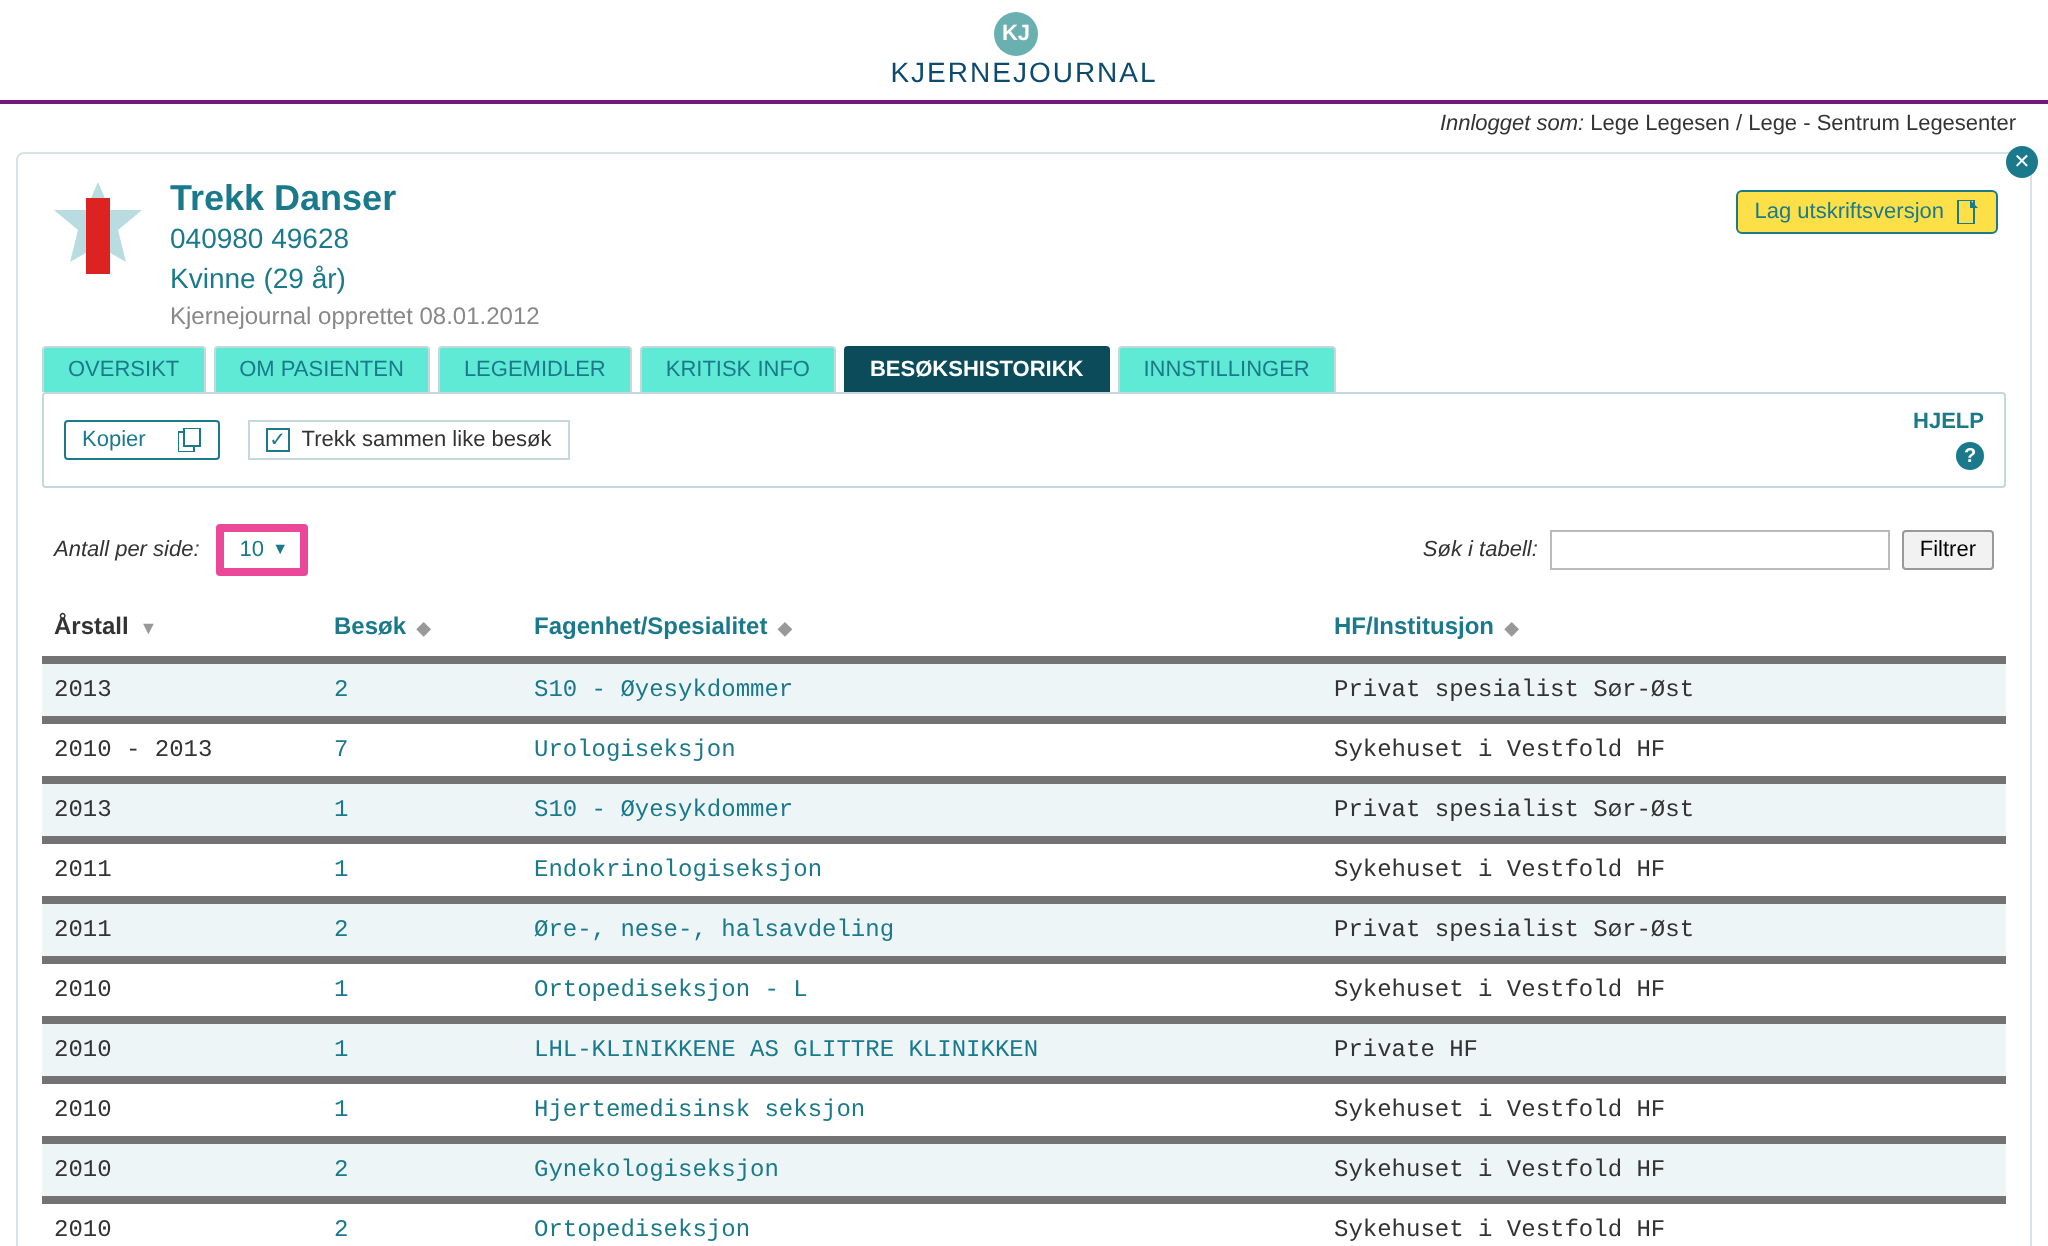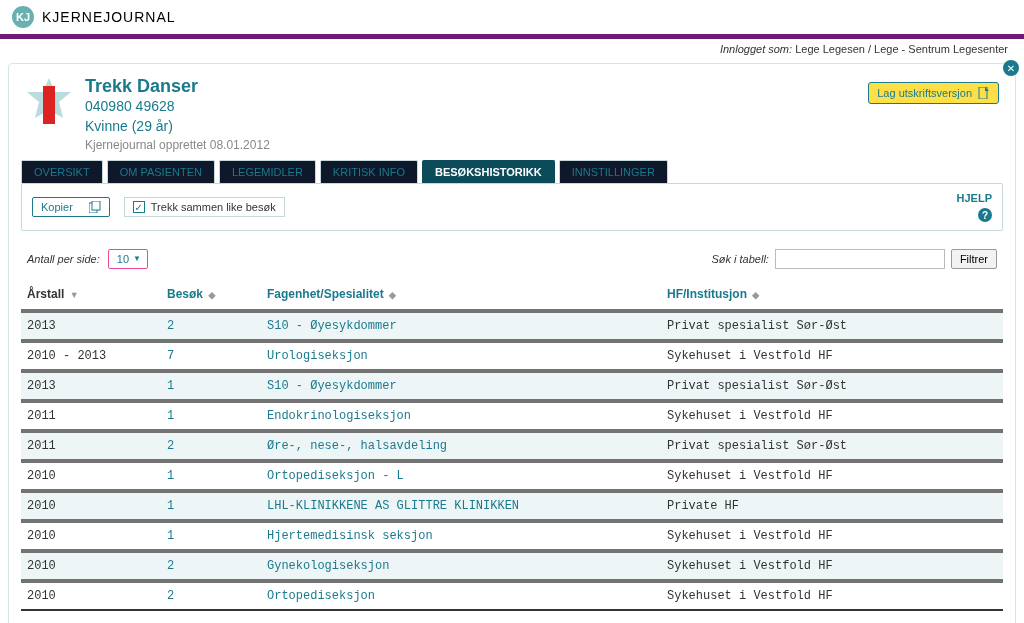--- a/index.html
+++ b/index.html
@@ -1,43 +1,43 @@
 <!DOCTYPE html>
 <html><head>
 <meta charset="utf-8">
 <style>
 * { box-sizing: border-box; margin: 0; padding: 0; }
 body { font-family: Arial, sans-serif; background: #fff; font-size: 12px; color: #333; width: 1024px; }
-.top-bar { display: flex; align-items: center; padding: 6px 12px; border-bottom: 5px solid #701a75; }
+.top-bar { display: flex; align-items: center; padding: 6px 12px; border-bottom: 2px solid #701a75; flex-direction: column; }
 .brand-logo { width: 22px; height: 22px; border-radius: 50%; background: #6ab0b0; display: flex; align-items: center; justify-content: center; color: #fff; font-weight: bold; font-size: 11px; margin-right: 8px; }
-.brand-name { color: #000000; font-size: 14px; letter-spacing: 1px; }
+.brand-name { color: #0c4a6e; font-size: 14px; letter-spacing: 1px; }
 .login-line { text-align: right; padding: 4px 16px; font-size: 11px; color: #333; }
 .login-line .label { font-style: italic; }
 .login-line .name { font-weight: normal; }
 .main-panel { margin: 4px 8px; border: 1px solid #d7e4e7; border-radius: 4px; position: relative; padding-bottom: 16px; }
 .close-x { position: absolute; right: -4px; top: -4px; width: 16px; height: 16px; border-radius: 50%; background: #1a7a8c; color: #fff; font-size: 10px; display: flex; align-items: center; justify-content: center; cursor: pointer; }
 .header-row { display: flex; align-items: flex-start; padding: 12px 16px 8px; }
 .patient-icon { width: 48px; height: 56px; margin-right: 12px; position: relative; }
 .patient-icon .star { position: absolute; inset: 0; }
 .patient-name { color: #1a7a8c; font-size: 18px; font-weight: bold; }
 .patient-sub { color: #1a7a8c; font-size: 14px; line-height: 1.4; }
 .patient-created { color: #888; font-size: 12px; margin-top: 2px; }
 .print-btn { margin-left: auto; margin-top: 6px; border: 1px solid #1a7a8c; color: #1a7a8c; background: #fde047; padding: 4px 8px; border-radius: 3px; font-size: 11px; cursor: pointer; display: flex; align-items: center; gap: 6px; }
 .tabs { display: flex; padding: 0 12px; }
-.tab { border: 1px solid #c5d8dc; border-bottom: none; background: #0f172a; color: #1a7a8c; padding: 5px 12px; font-size: 11px; margin-right: 4px; cursor: pointer; border-radius: 2px 2px 0 0; }
+.tab { border: 1px solid #c5d8dc; border-bottom: none; background: #5eead4; color: #1a7a8c; padding: 5px 12px; font-size: 11px; margin-right: 4px; cursor: pointer; border-radius: 2px 2px 0 0; }
 .tab.active { background: #0b4b5a; color: #fff; border-color: #0b4b5a; font-weight: bold; }
 .toolbar { margin: 0 12px; border: 1px solid #c5d8dc; padding: 8px 10px; display: flex; align-items: center; border-radius: 2px; }
 .copy-btn { border: 1px solid #1a7a8c; color: #1a7a8c; background: #fff; padding: 3px 8px; border-radius: 2px; font-size: 11px; cursor: pointer; display: flex; align-items: center; gap: 16px; }
 .chk-wrap { margin-left: 14px; border: 1px solid #c5d8dc; padding: 3px 8px; display: flex; align-items: center; gap: 6px; font-size: 11px; cursor: pointer; }
 .chk { width: 12px; height: 12px; border: 1px solid #1a7a8c; color: #1a7a8c; font-size: 10px; display: flex; align-items: center; justify-content: center; }
 .help-link { margin-left: auto; color: #1a7a8c; font-size: 11px; font-weight: bold; display: flex; align-items: flex-end; gap: 4px; cursor: pointer; flex-direction: column; }
 .help-q { width: 14px; height: 14px; border-radius: 50%; background: #1a7a8c; color: #fff; font-size: 10px; display: flex; align-items: center; justify-content: center; }
 .controls-row { display: flex; align-items: center; padding: 18px 18px 10px; }
 .per-page-label { font-style: italic; font-size: 11px; margin-right: 8px; }
-.select-box { border: 1px solid #ec4899; color: #1a7a8c; padding: 3px 18px 3px 8px; font-size: 11px; border-radius: 2px; position: relative; cursor: pointer; }
+.select-box { border: 4px solid #ec4899; color: #1a7a8c; padding: 3px 18px 3px 8px; font-size: 11px; border-radius: 2px; position: relative; cursor: pointer; }
 .select-box::after { content: "▼"; position: absolute; right: 6px; top: 4px; font-size: 8px; color: #1a7a8c; }
 .search-label { margin-left: auto; font-style: italic; font-size: 11px; margin-right: 6px; }
 .search-input { border: 1px solid #bbb; padding: 3px; width: 170px; font-size: 11px; }
 .filter-btn { border: 1px solid #999; background: #f2f2f2; padding: 3px 8px; margin-left: 6px; font-size: 11px; cursor: pointer; border-radius: 2px; }
 table { width: calc(100% - 24px); margin: 0 12px; border-collapse: collapse; }
 thead th { text-align: left; color: #1a7a8c; font-weight: bold; font-size: 12px; padding: 8px 6px; border-bottom: 2px solid #333; cursor: pointer; }
 thead th .sort { color: #999; font-size: 9px; margin-left: 2px; }
 tbody tr:nth-child(odd) { background: #eef5f6; }
 tbody td { padding: 6px 6px; font-size: 12px; border-top: 4px solid #737373; font-family: Liberation Mono, monospace; }
 tbody tr:last-child td { border-bottom: 2px solid #333; }

